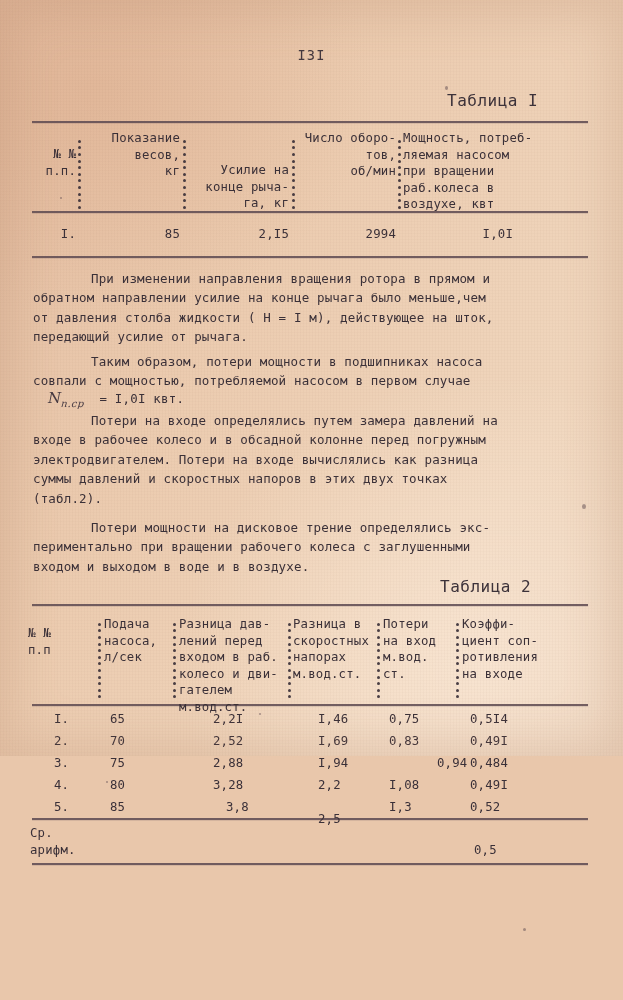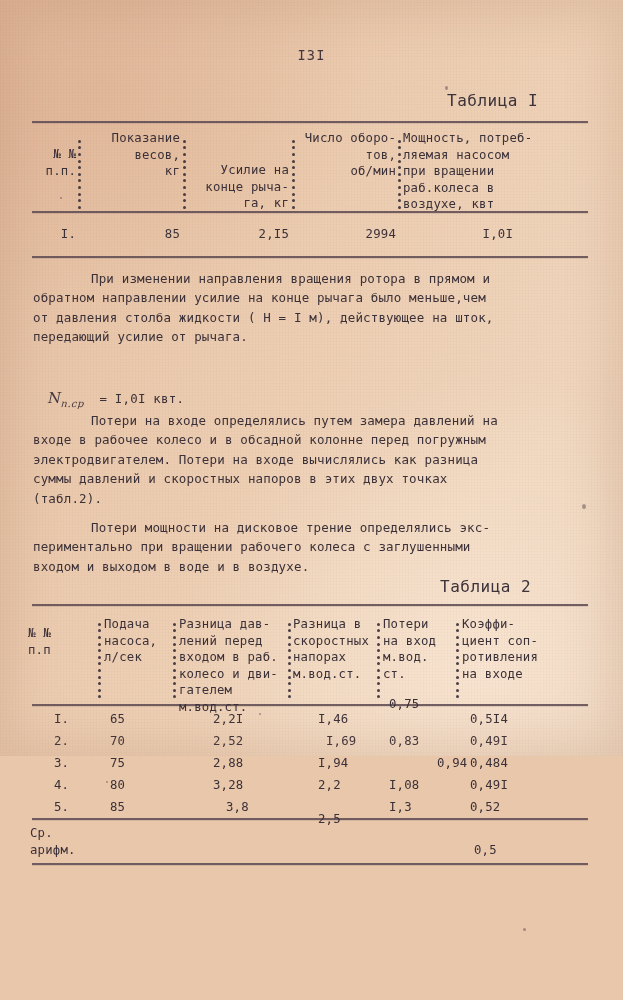--- a/index.html
+++ b/index.html
@@ -184,20 +184,22 @@
   <div class="abs cell ctr" style="left:84px; top:226px; width:96px;">85</div>
   <div class="abs cell ctr" style="left:189px; top:226px; width:100px;">2,I5</div>
   <div class="abs cell ctr" style="left:296px; top:226px; width:100px;">2994</div>
   <div class="abs cell ctr" style="left:403px; top:226px; width:110px;">I,0I</div>
 
   <div class="abs mono para" style="left:33px; top:269px; width:576px; text-indent:58px;">При изменении направления вращения ротора в прямом и
 обратном направлении усилие на конце рычага было меньше,чем
 от давления столба жидкости ( Н = I м), действующее на шток,
 передающий усилие от рычага.</div>
 
+  <div class="abs mono para" style="left:33px; top:352px; width:576px; text-indent:58px;">Таким образом, потери мощности в подшипниках насоса
+совпали с мощностью, потребляемой насосом в первом случае</div>
 
   <div class="abs" style="left:48px; top:388px;">
     <span class="hand"><span class="big">N</span><span class="sub">п.ср</span></span>
     <span class="mono" style="margin-left:5px;">= I,0I квт.</span>
   </div>
 
   <div class="abs mono para" style="left:33px; top:411px; width:576px; text-indent:58px;">Потери на входе определялись путем замера давлений на
 входе в рабочее колесо и в обсадной колонне перед погружным
 электродвигателем. Потери на входе вычислялись как разница
 суммы давлений и скоростных напоров в этих двух точках
@@ -251,27 +253,27 @@
 ст.</div>
   <div class="abs cell" style="left:462px; top:616px; width:124px;">Коэффи-
 циент соп-
 ротивления
 на входе</div>
 
   <div class="abs cell" style="left:54px; top:711px;">I.</div>
   <div class="abs cell" style="left:110px; top:711px;">65</div>
   <div class="abs cell" style="left:213px; top:711px;">2,2I</div>
   <div class="abs cell" style="left:318px; top:711px;">I,46</div>
-  <div class="abs cell" style="left:389px; top:696px;">0,75</div>
+  <div class="abs cell" style="left:389px; top:711px;">0,75</div>
   <div class="abs cell" style="left:470px; top:711px;">0,5I4</div>
 
   <div class="abs cell" style="left:54px; top:733px;">2.</div>
   <div class="abs cell" style="left:110px; top:733px;">70</div>
   <div class="abs cell" style="left:213px; top:733px;">2,52</div>
-  <div class="abs cell" style="left:326px; top:733px;">I,69</div>
+  <div class="abs cell" style="left:318px; top:733px;">I,69</div>
   <div class="abs cell" style="left:389px; top:733px;">0,83</div>
   <div class="abs cell" style="left:470px; top:733px;">0,49I</div>
 
   <div class="abs cell" style="left:54px; top:755px;">3.</div>
   <div class="abs cell" style="left:110px; top:755px;">75</div>
   <div class="abs cell" style="left:213px; top:755px;">2,88</div>
   <div class="abs cell" style="left:318px; top:755px;">I,94</div>
   <div class="abs cell" style="left:389px; top:755px;margin-left:48px;">0,94</div>
   <div class="abs cell" style="left:470px; top:755px;">0,484</div>
 

